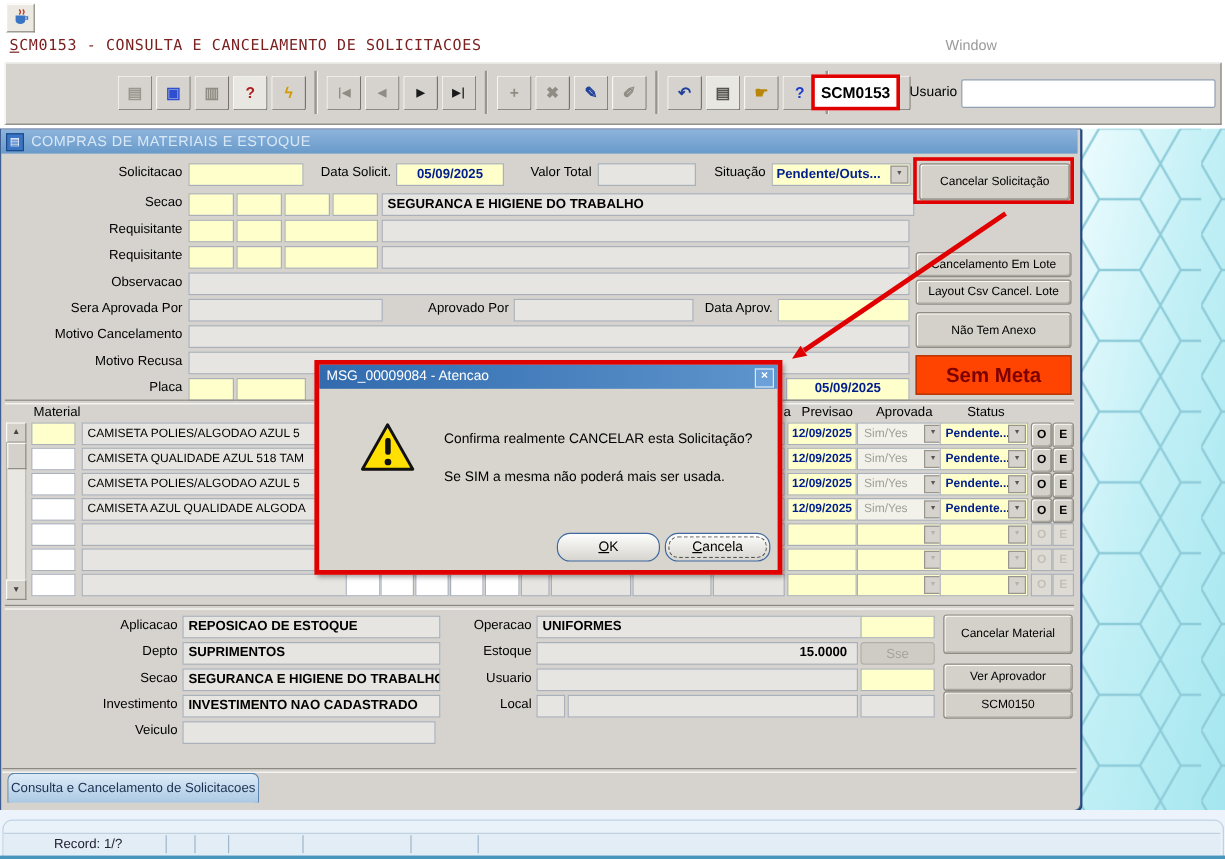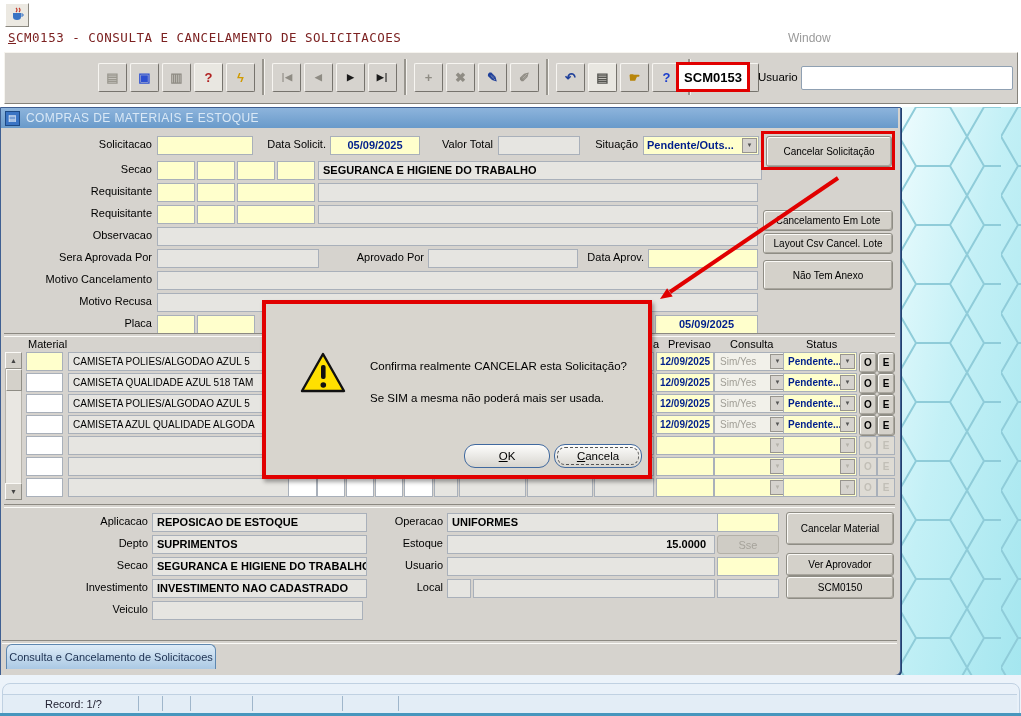--- a/index.html
+++ b/index.html
@@ -243,26 +243,27 @@
 
   <div class="lbl" style="left:20px;top:317px;width:132px">Placa</div>
   <div class="fld yellow" style="left:157px;top:315px;width:36px"></div>
   <div class="fld yellow" style="left:197px;top:315px;width:56px"></div>
   <div class="fld yellow navy ctr" style="left:655px;top:315px;width:101px">05/09/2025</div>
 
   <div class="btn3d" style="left:766px;top:136px;width:124px;height:29px">Cancelar Solicitação</div>
   <div class="btn3d" style="left:763px;top:210px;width:128px;height:19px">Cancelamento Em Lote</div>
   <div class="btn3d" style="left:763px;top:233px;width:128px;height:19px">Layout Csv Cancel. Lote</div>
   <div class="btn3d" style="left:763px;top:260px;width:128px;height:28px">Não Tem Anexo</div>
+  <div id="sem-meta" class="abs" style="left:763px;top:296px;width:128px;height:31px">Sem Meta</div>
 
   <div class="etch" style="left:4px;top:333px;width:891px"></div>
   <div class="hdr" style="left:28px;top:338px">Material</div>
   <div class="hdr" style="left:653px;top:338px">a</div>
   <div class="hdr" style="left:668px;top:338px">Previsao</div>
-  <div class="hdr" style="left:730px;top:338px">Consulta</div>
+  <div class="hdr" style="left:730px;top:338px">Aprovada</div>
   <div class="hdr" style="left:806px;top:338px">Status</div>
 
   <div class="abs" style="left:5px;top:352px;width:15px;height:146px;background:#e9e7e2;border:1px solid #b5b2aa"></div>
   <div class="sb-btn" style="left:5px;top:352px">▲</div>
   <div class="abs" style="left:6px;top:369px;width:14px;height:20px;background:#d4d1ca;border:1px solid;border-color:#fbfaf7 #8f8d85 #8f8d85 #fbfaf7"></div>
   <div class="sb-btn" style="left:5px;top:483px">▼</div>
 
   <div id="table-rows">
       <div class="fld yellow" style="left: 26px; top: 352px; width: 35px;"></div>
       <div class="fld grayf nowrap" style="left: 68px; top: 352px; width: 218px; font-size: 10px; padding-left: 4px;">CAMISETA POLIES/ALGODAO AZUL 5</div>
@@ -413,20 +414,24 @@
   <div class="fld grayf" style="left:717px;top:579px;width:60px"></div>
 
   <div class="btn3d" style="left:786px;top:512px;width:106px;height:31px">Cancelar Material</div>
   <div class="btn3d" style="left:786px;top:553px;width:106px;height:21px">Ver Aprovador</div>
   <div class="btn3d" style="left:786px;top:576px;width:106px;height:21px">SCM0150</div>
 
   <div class="etch" style="left:2px;top:640px;width:895px"></div>
   <div id="tab" class="abs">Consulta e Cancelamento de Solicitacoes</div>
 
   <div id="dialog" class="abs">
+    <div id="dlg-title">
+      <span>MSG_00009084 - Atencao</span>
+      <span id="dlg-close">×</span>
+    </div>
     <div class="abs" style="left:34px;top:48px">
       <svg width="46" height="42" viewBox="0 0 46 42">
         <polygon points="23,2 44,39 2,39" fill="#ffe000" stroke="#111" stroke-width="2.4" stroke-linejoin="round"></polygon>
         <rect x="21" y="13" width="4.6" height="14" rx="2" fill="#111"></rect>
         <circle cx="23.3" cy="33" r="2.8" fill="#111"></circle>
       </svg>
     </div>
     <div class="dlg-line" style="left:104px;top:56px">Confirma realmente CANCELAR esta Solicitação?</div>
     <div class="dlg-line" style="left:104px;top:88px">Se SIM a mesma não poderá mais ser usada.</div>
     <div class="blaf-btn" style="left:198px;top:140px;width:84px" id="dlg-ok"><u>O</u>K</div>

